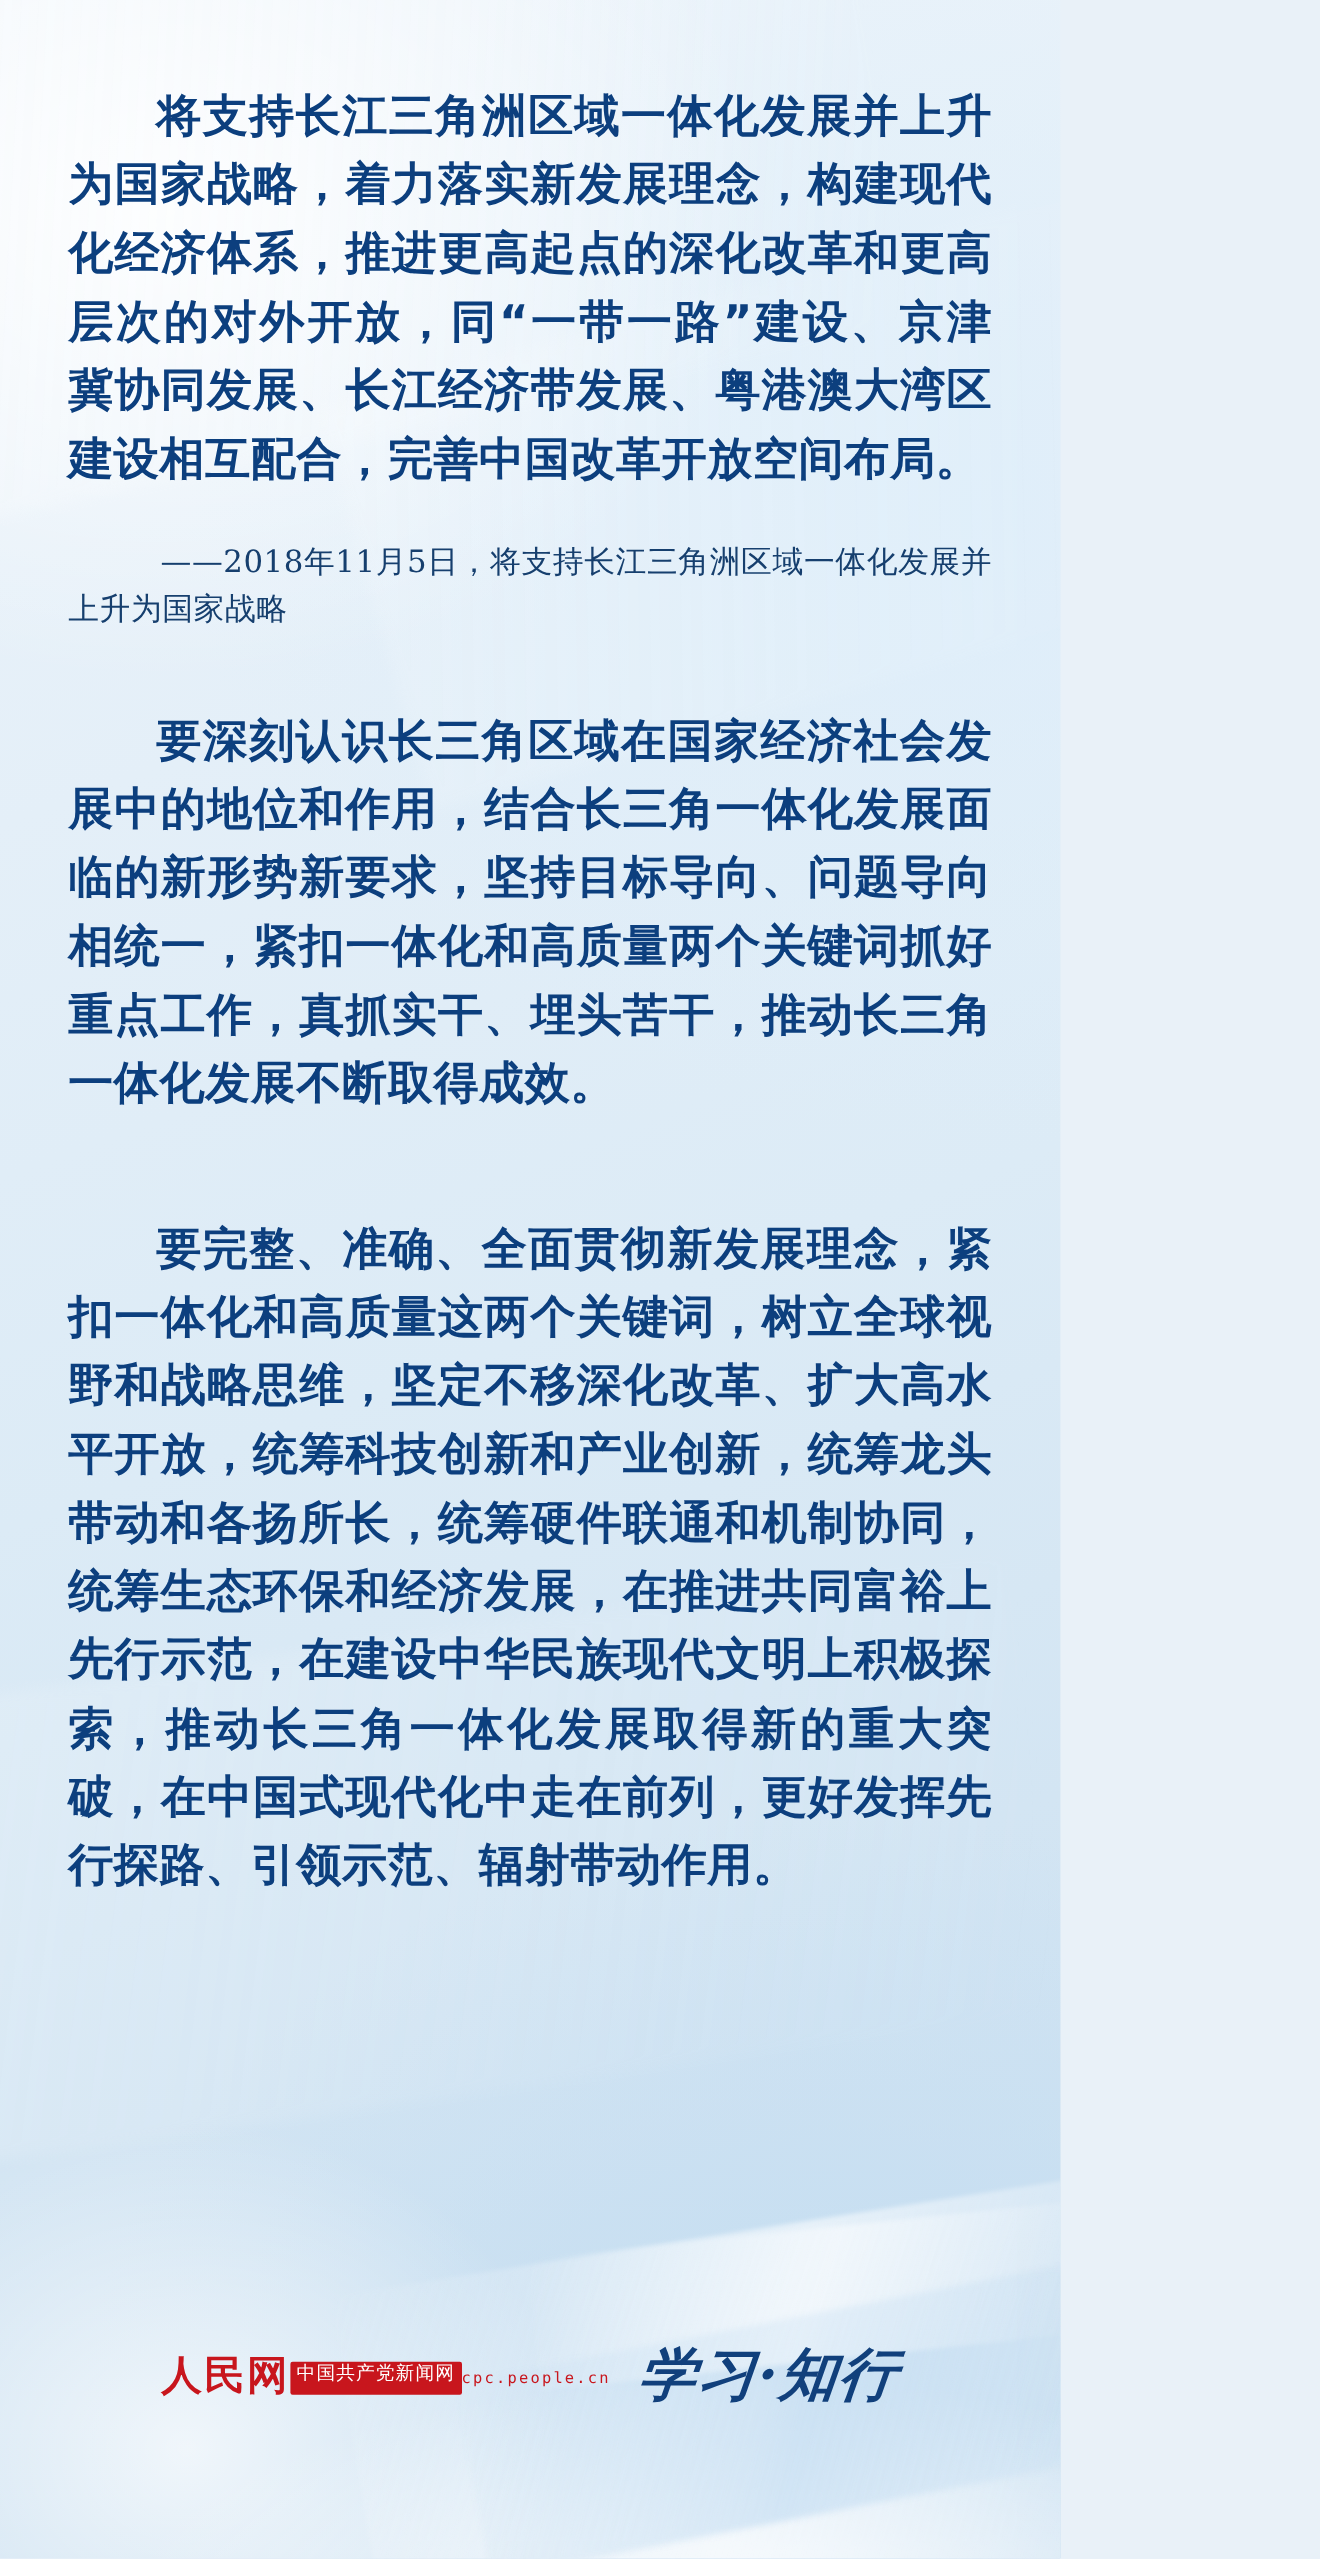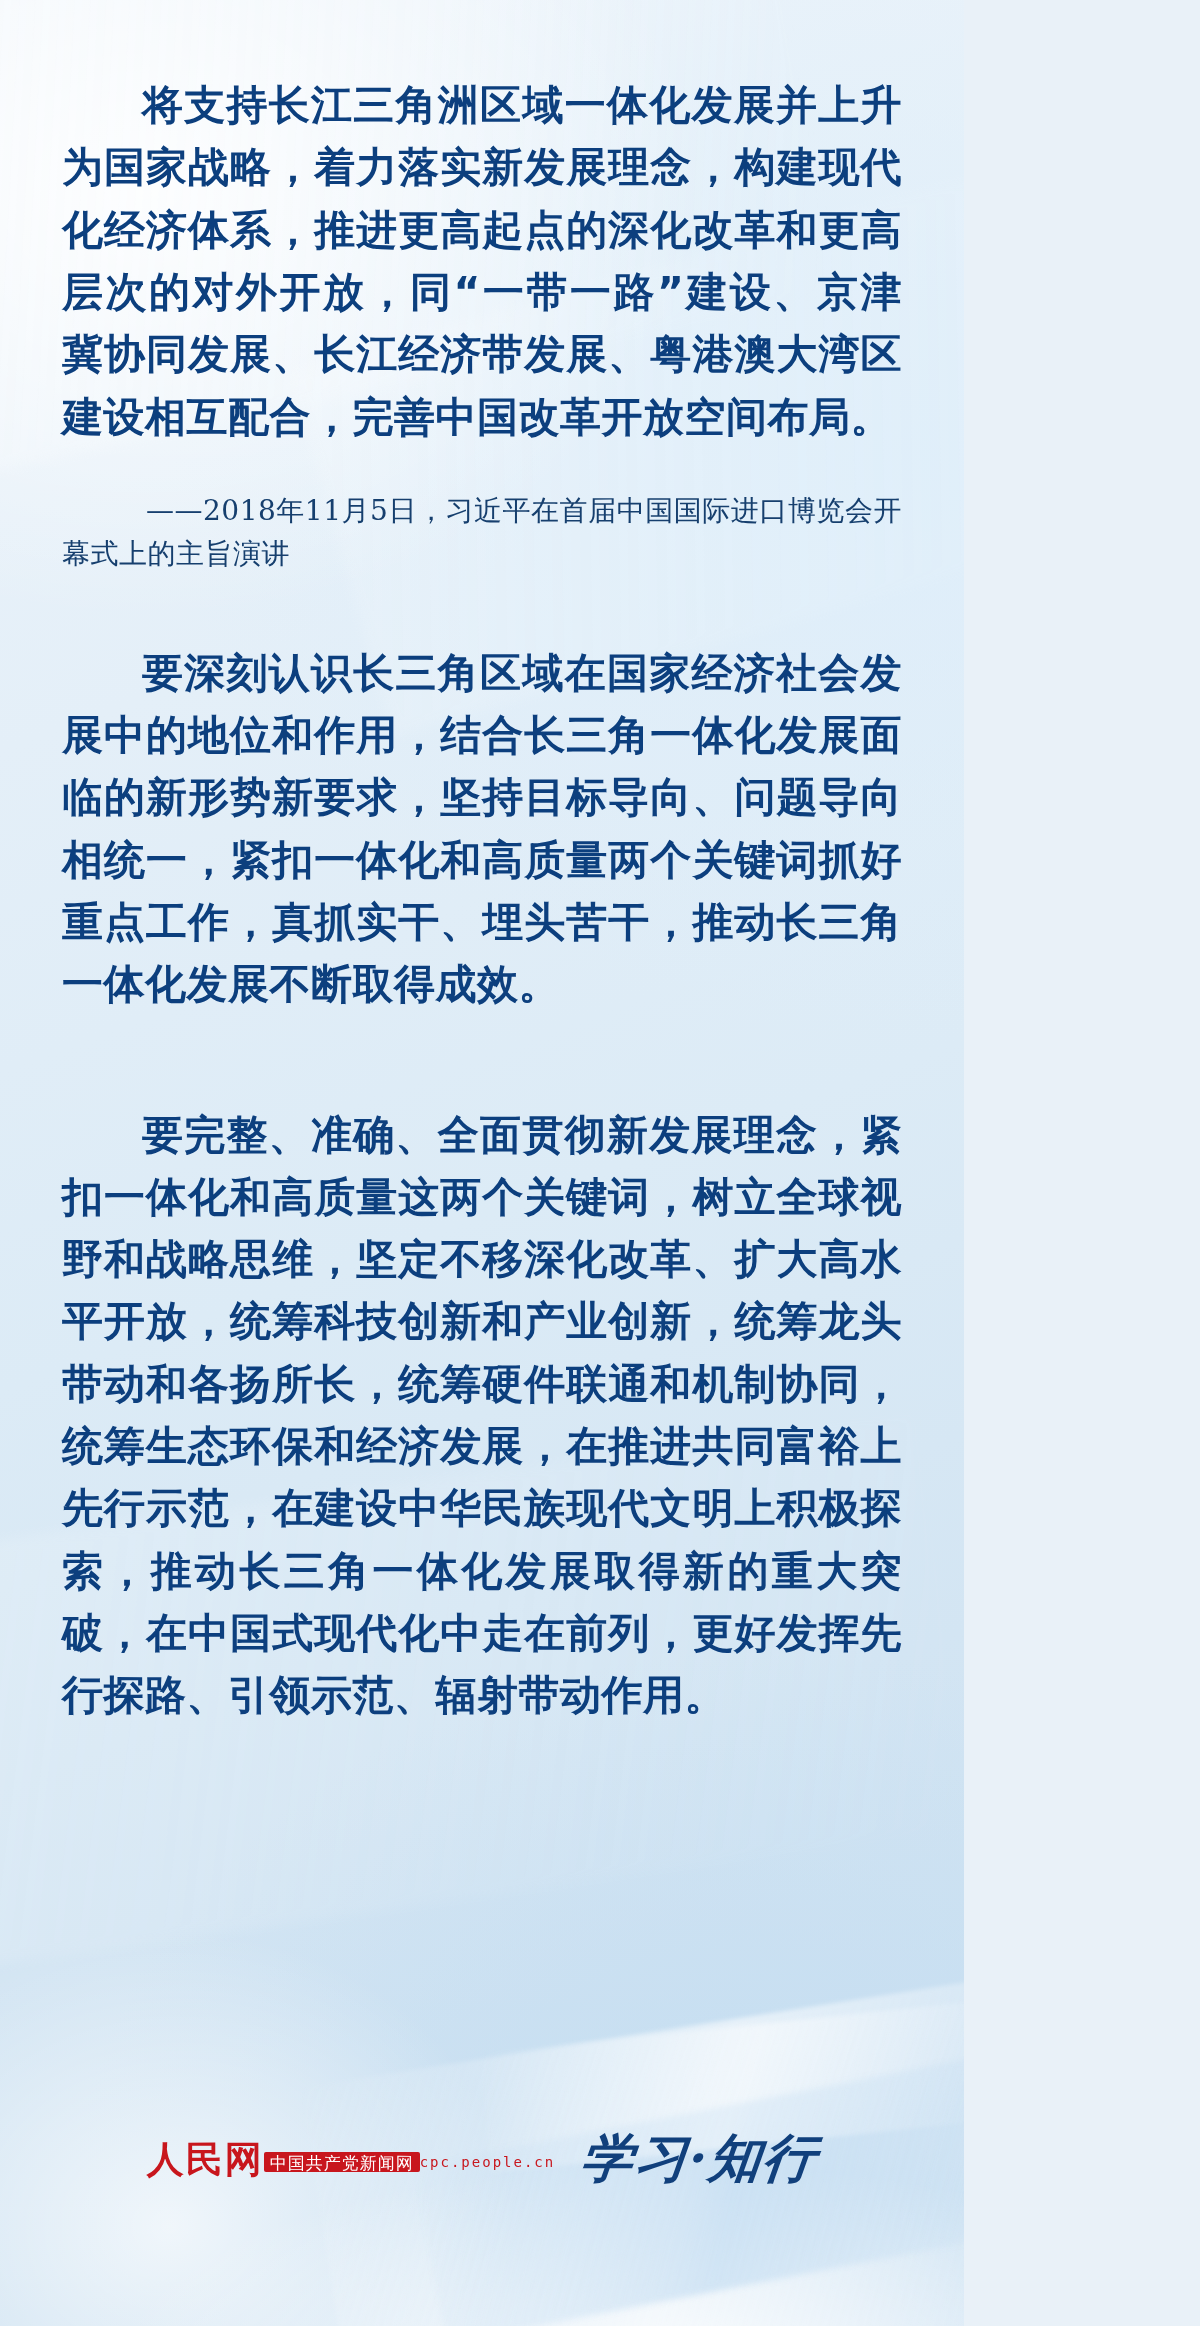--- a/index.html
+++ b/index.html
@@ -136,21 +136,21 @@
     color: #c8161d;
     letter-spacing: 2px;
   }
   .pm-bar {
     margin-top: 6px;
     background: #c8161d;
     color: #fff;
     font-family: "DejaVu Sans", sans-serif;
     font-size: 17px;
     letter-spacing: 1px;
-    padding: 3px 6px 0 6px;
+    padding: 3px 6px 10px 6px;
     border-radius: 2px;
   }
   .pm-url {
     margin-top: 5px;
     font-family: "DejaVu Sans Mono", monospace;
     font-size: 14px;
     color: #c8161d;
     letter-spacing: 2px;
   }
   .brand-xz {
@@ -170,21 +170,21 @@
 
   <div class="streak s1"></div>
   <div class="streak s2"></div>
   <div class="streak s3"></div>
   <div class="corner-glow"></div>
 
   <div class="content">
 
     <div class="block">
       <p class="quote q1">将支持长江三角洲区域一体化发展并上升为国家战略，着力落实新发展理念，构建现代化经济体系，推进更高起点的深化改革和更高层次的对外开放，同“一带一路”建设、京津冀协同发展、长江经济带发展、粤港澳大湾区建设相互配合，完善中国改革开放空间布局。</p>
-      <p class="attrib">——2018年11月5日，习近平在首届中国国际进口博览会开幕式上的主旨演讲</p>
+      <p class="attrib">——2018年11月5日，将支持长江三角洲区域一体化发展并上升为国家战略</p>
     </div>
 
     <div class="block">
       <p class="quote q2">要深刻认识长三角区域在国家经济社会发展中的地位和作用，结合长三角一体化发展面临的新形势新要求，坚持目标导向、问题导向相统一，紧扣一体化和高质量两个关键词抓好重点工作，真抓实干、埋头苦干，推动长三角一体化发展不断取得成效。</p>
     </div>
 
     <div class="block">
       <p class="quote q3">要完整、准确、全面贯彻新发展理念，紧扣一体化和高质量这两个关键词，树立全球视野和战略思维，坚定不移深化改革、扩大高水平开放，统筹科技创新和产业创新，统筹龙头带动和各扬所长，统筹硬件联通和机制协同，统筹生态环保和经济发展，在推进共同富裕上先行示范，在建设中华民族现代文明上积极探索，推动长三角一体化发展取得新的重大突破，在中国式现代化中走在前列，更好发挥先行探路、引领示范、辐射带动作用。</p>
     </div>
 

